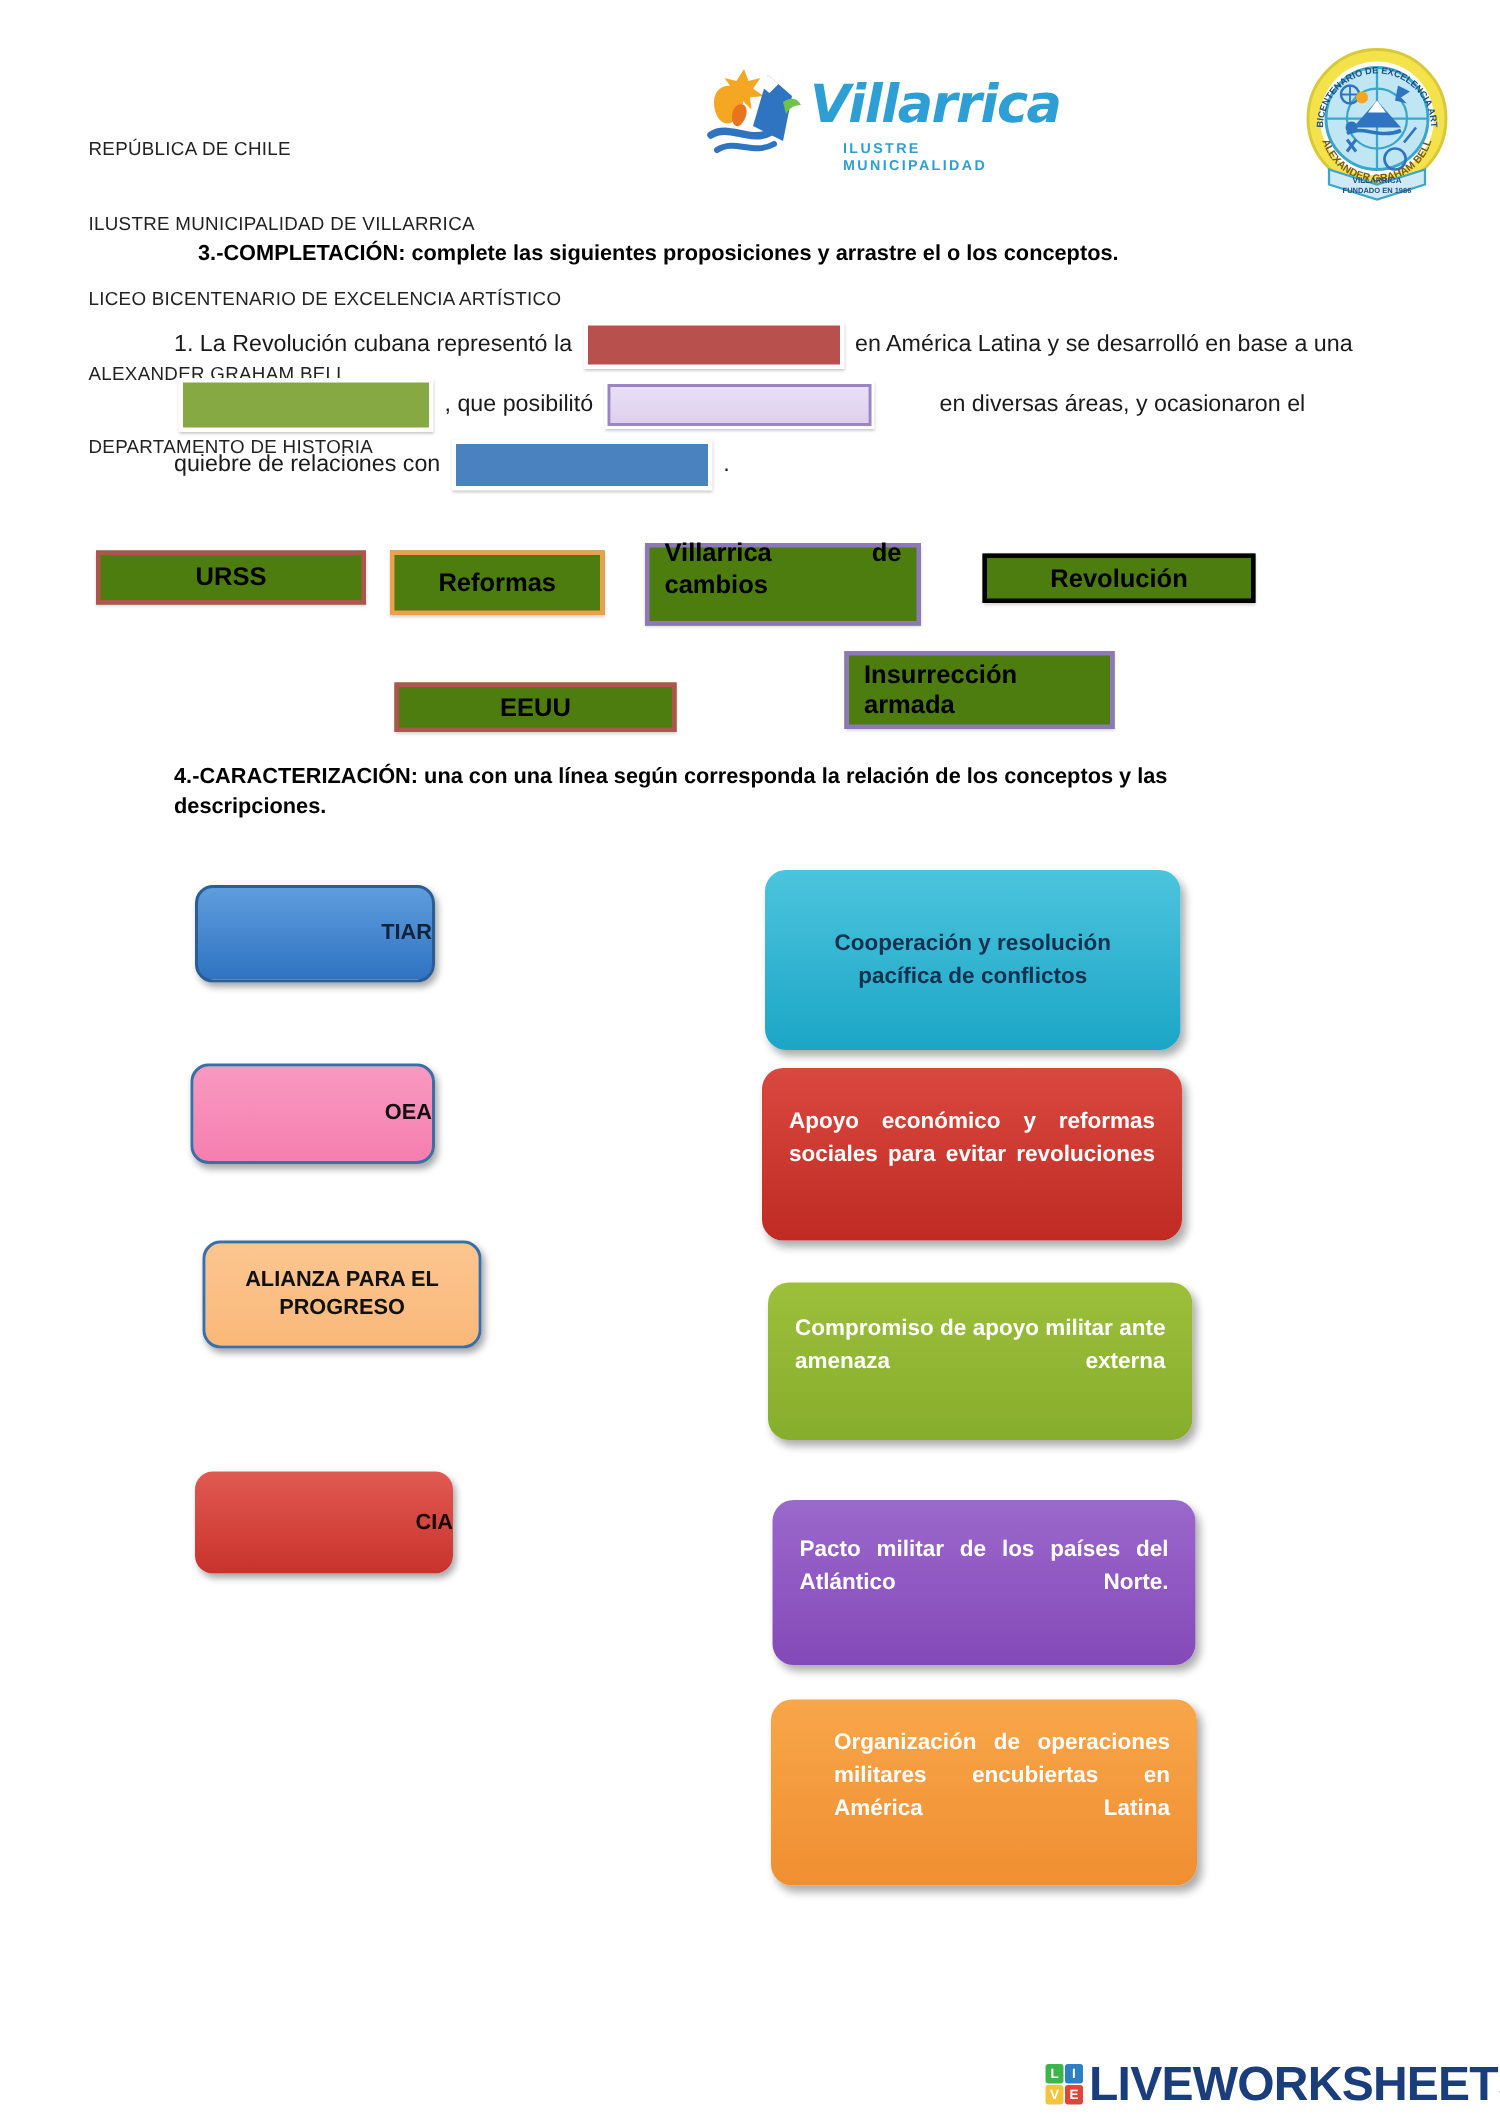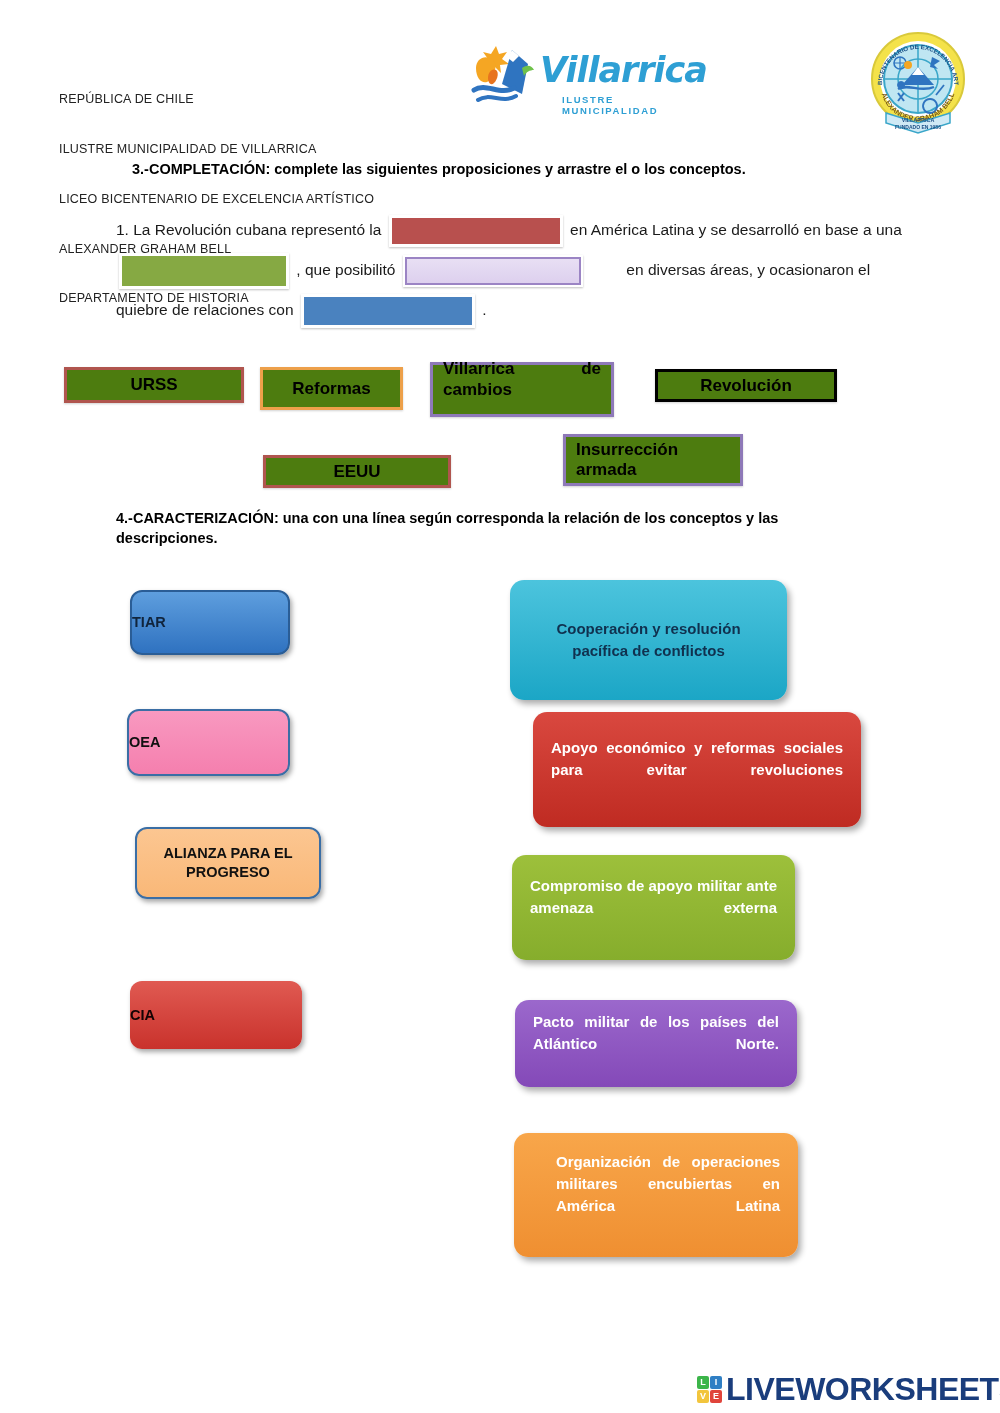--- a/index.html
+++ b/index.html
@@ -116,21 +116,21 @@
   .dragbox.just .inner { text-align: justify; line-height: 21px; }
   .dragbox.just .inner::after { content: ""; display: inline-block; width: 100%; }
 
   
   .pill {
     position: absolute;
     box-sizing: border-box;
     border-radius: 12px;
     display: flex;
     align-items: center;
-    justify-content: flex-start;
+    justify-content: flex-end;
     text-align: center;
     font-size: 14.5px;
     font-weight: bold;
     color: #111;
     line-height: 19px;
     box-shadow: 2px 3px 5px rgba(0,0,0,.35);
   }
   .pill.blue  { background: linear-gradient(#5e9ede,#2f72c0); border: 2px solid #2a5d96; color:#10243c; }
   .pill.pink  { background: linear-gradient(#f899c0,#f57fae); border: 2px solid #3a6ea5; }
   .pill.peach { background: linear-gradient(#fcc691,#f9b878); border: 2px solid #3a6ea5; }
@@ -306,29 +306,29 @@
 </div>
 
 <div class="pill red" style="left:130px; top:981px; width:172px; height:68px;">
   <span>CIA</span>
 </div>
 
 <div class="card cyan center" style="left:510px; top:580px; width:277px; height:120px;">
   <span class="txt">Cooperación y resolución pacífica de conflictos</span>
 </div>
 
-<div class="card red just" style="left:533px; top:712px; width:328px; height:115px;">
+<div class="card red just" style="left:508px; top:712px; width:280px; height:115px;">
   <span class="txt">Apoyo económico y reformas sociales para evitar revoluciones</span>
 </div>
 
 <div class="card green just" style="left:512px; top:855px; width:283px; height:105px;">
   <span class="txt">Compromiso de apoyo militar ante amenaza externa</span>
 </div>
 
-<div class="card purple just" style="left:515px; top:1000px; width:282px; height:87px;">
+<div class="card purple just" style="left:515px; top:1000px; width:282px; height:110px;">
   <span class="txt">Pacto militar de los países del  Atlántico Norte.</span>
 </div>
 
 <div class="card orange just" style="left:514px; top:1133px; width:284px; height:124px;">
   <span class="txt">Organización de operaciones militares encubiertas en América Latina</span>
 </div>
 
 <div class="lw-footer">
   <div class="lw-tiles">
     <span class="lw-t-l">L</span>

